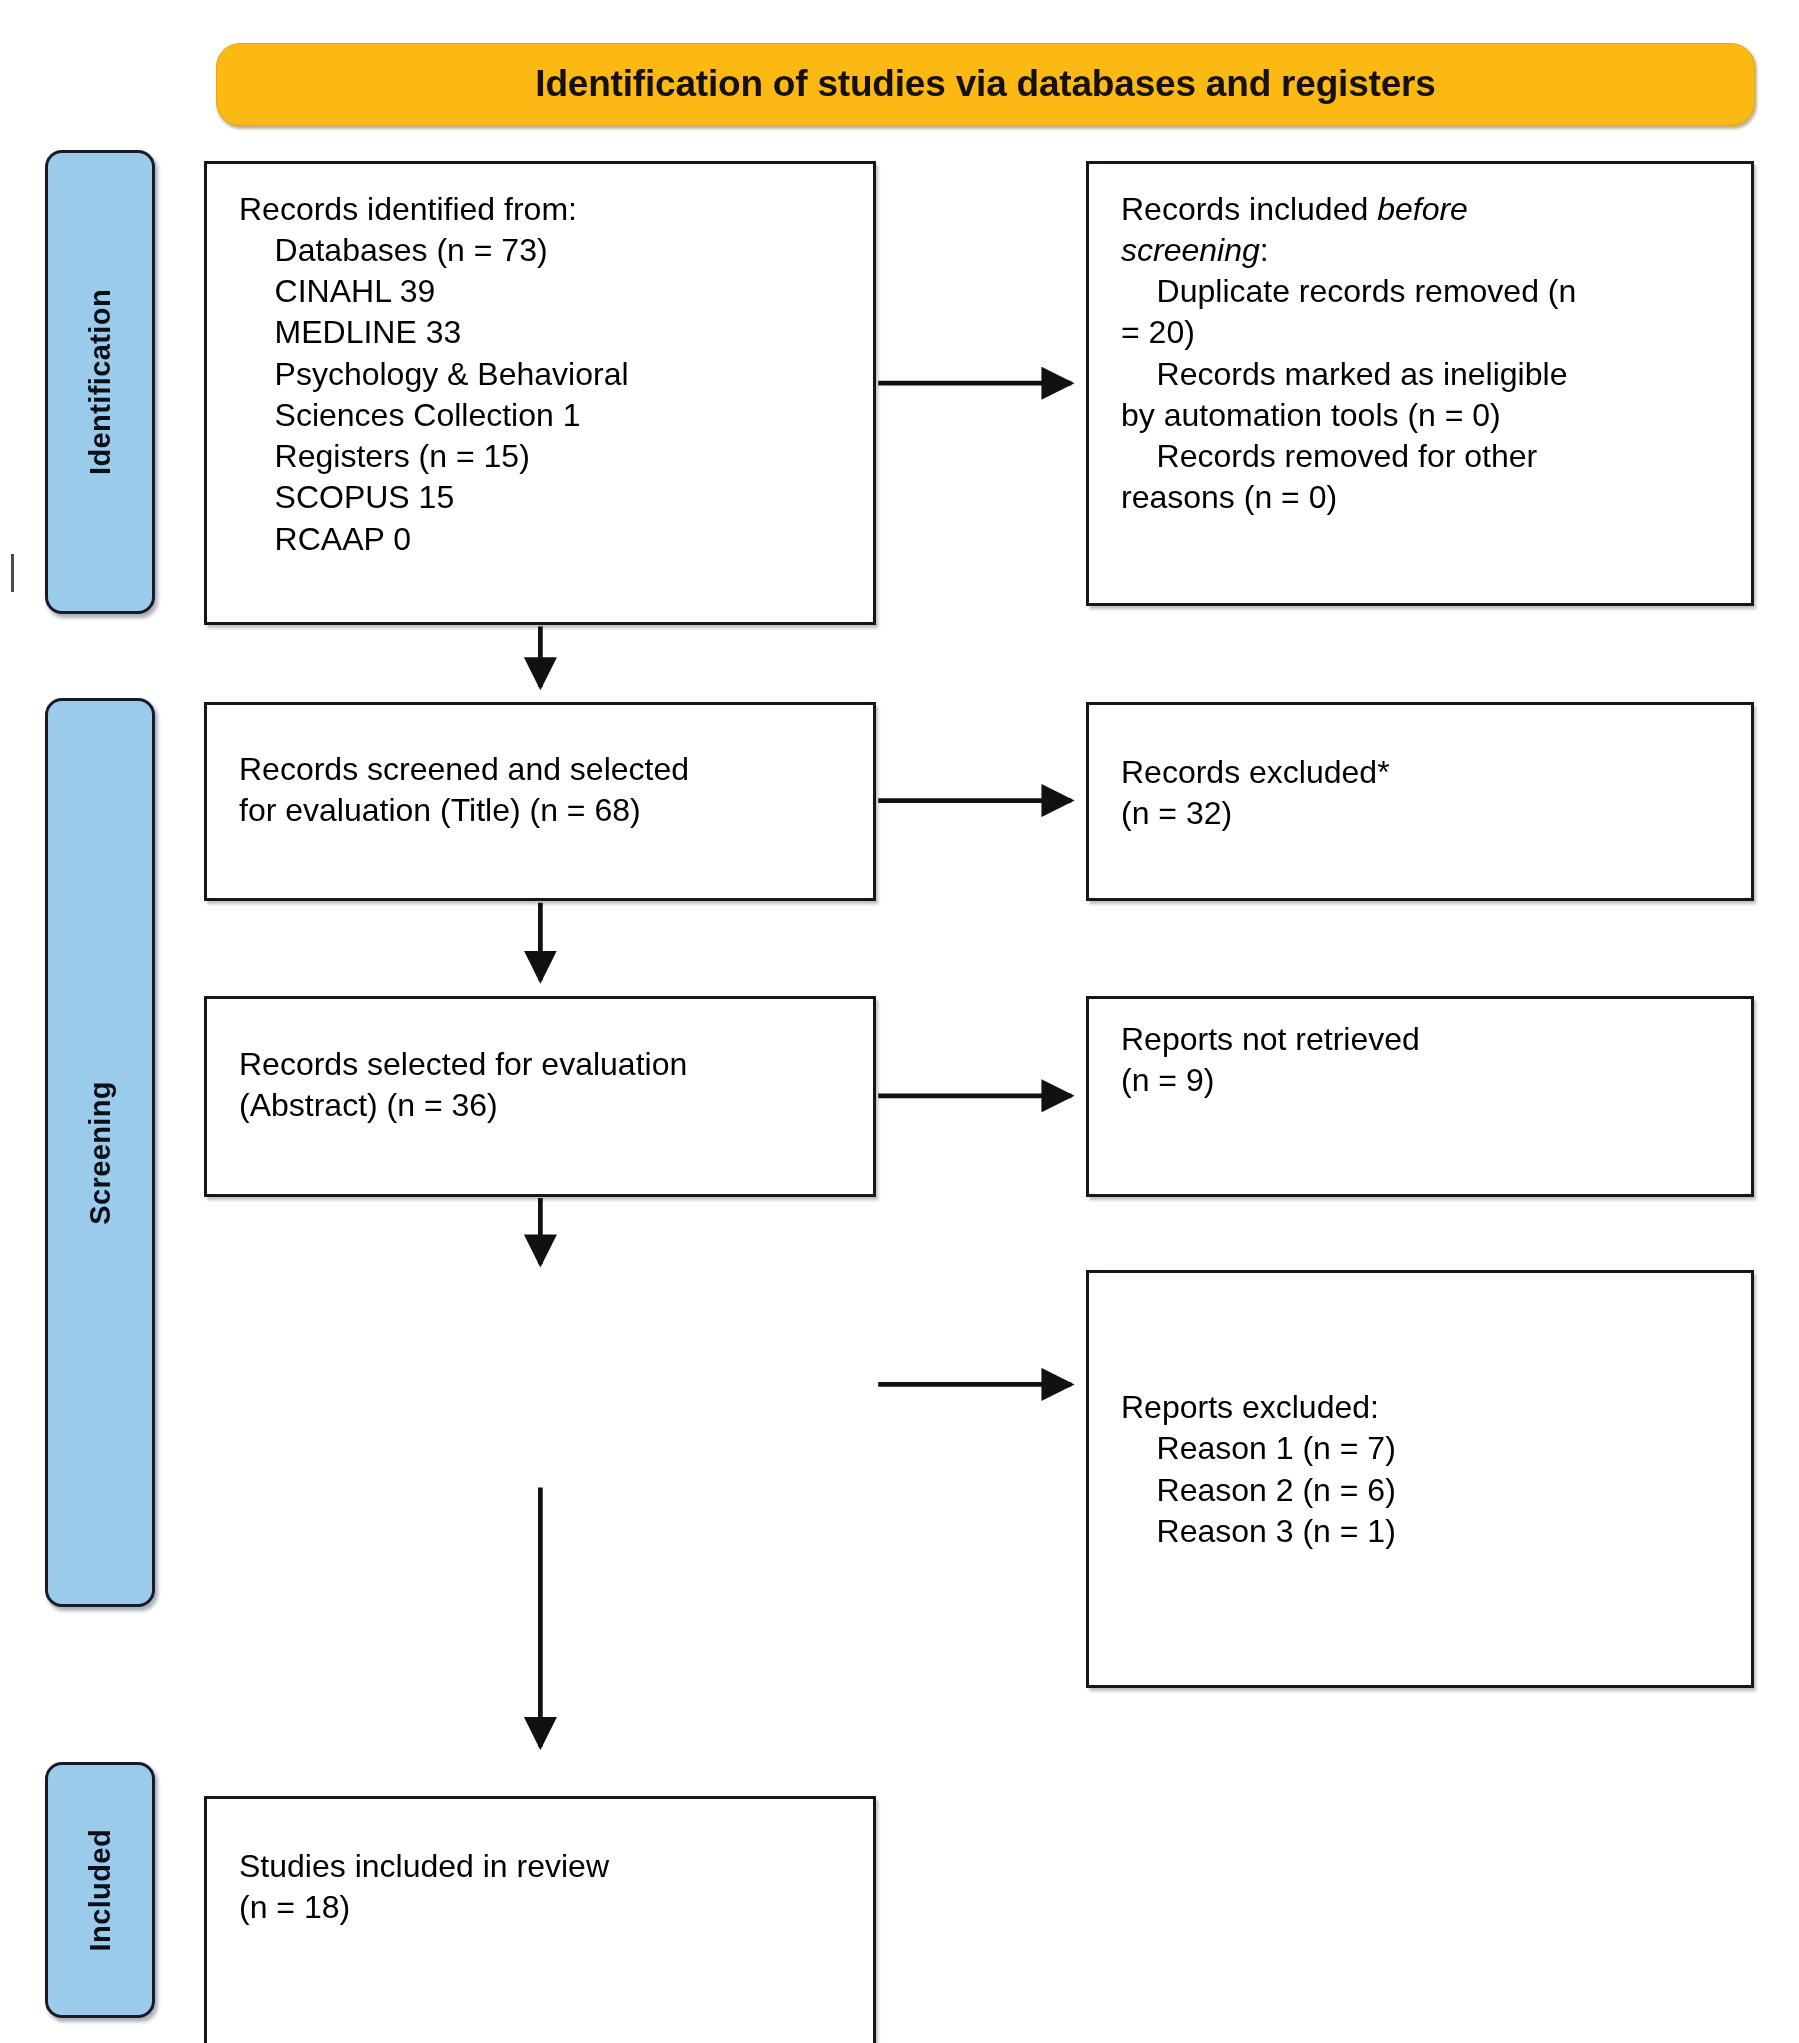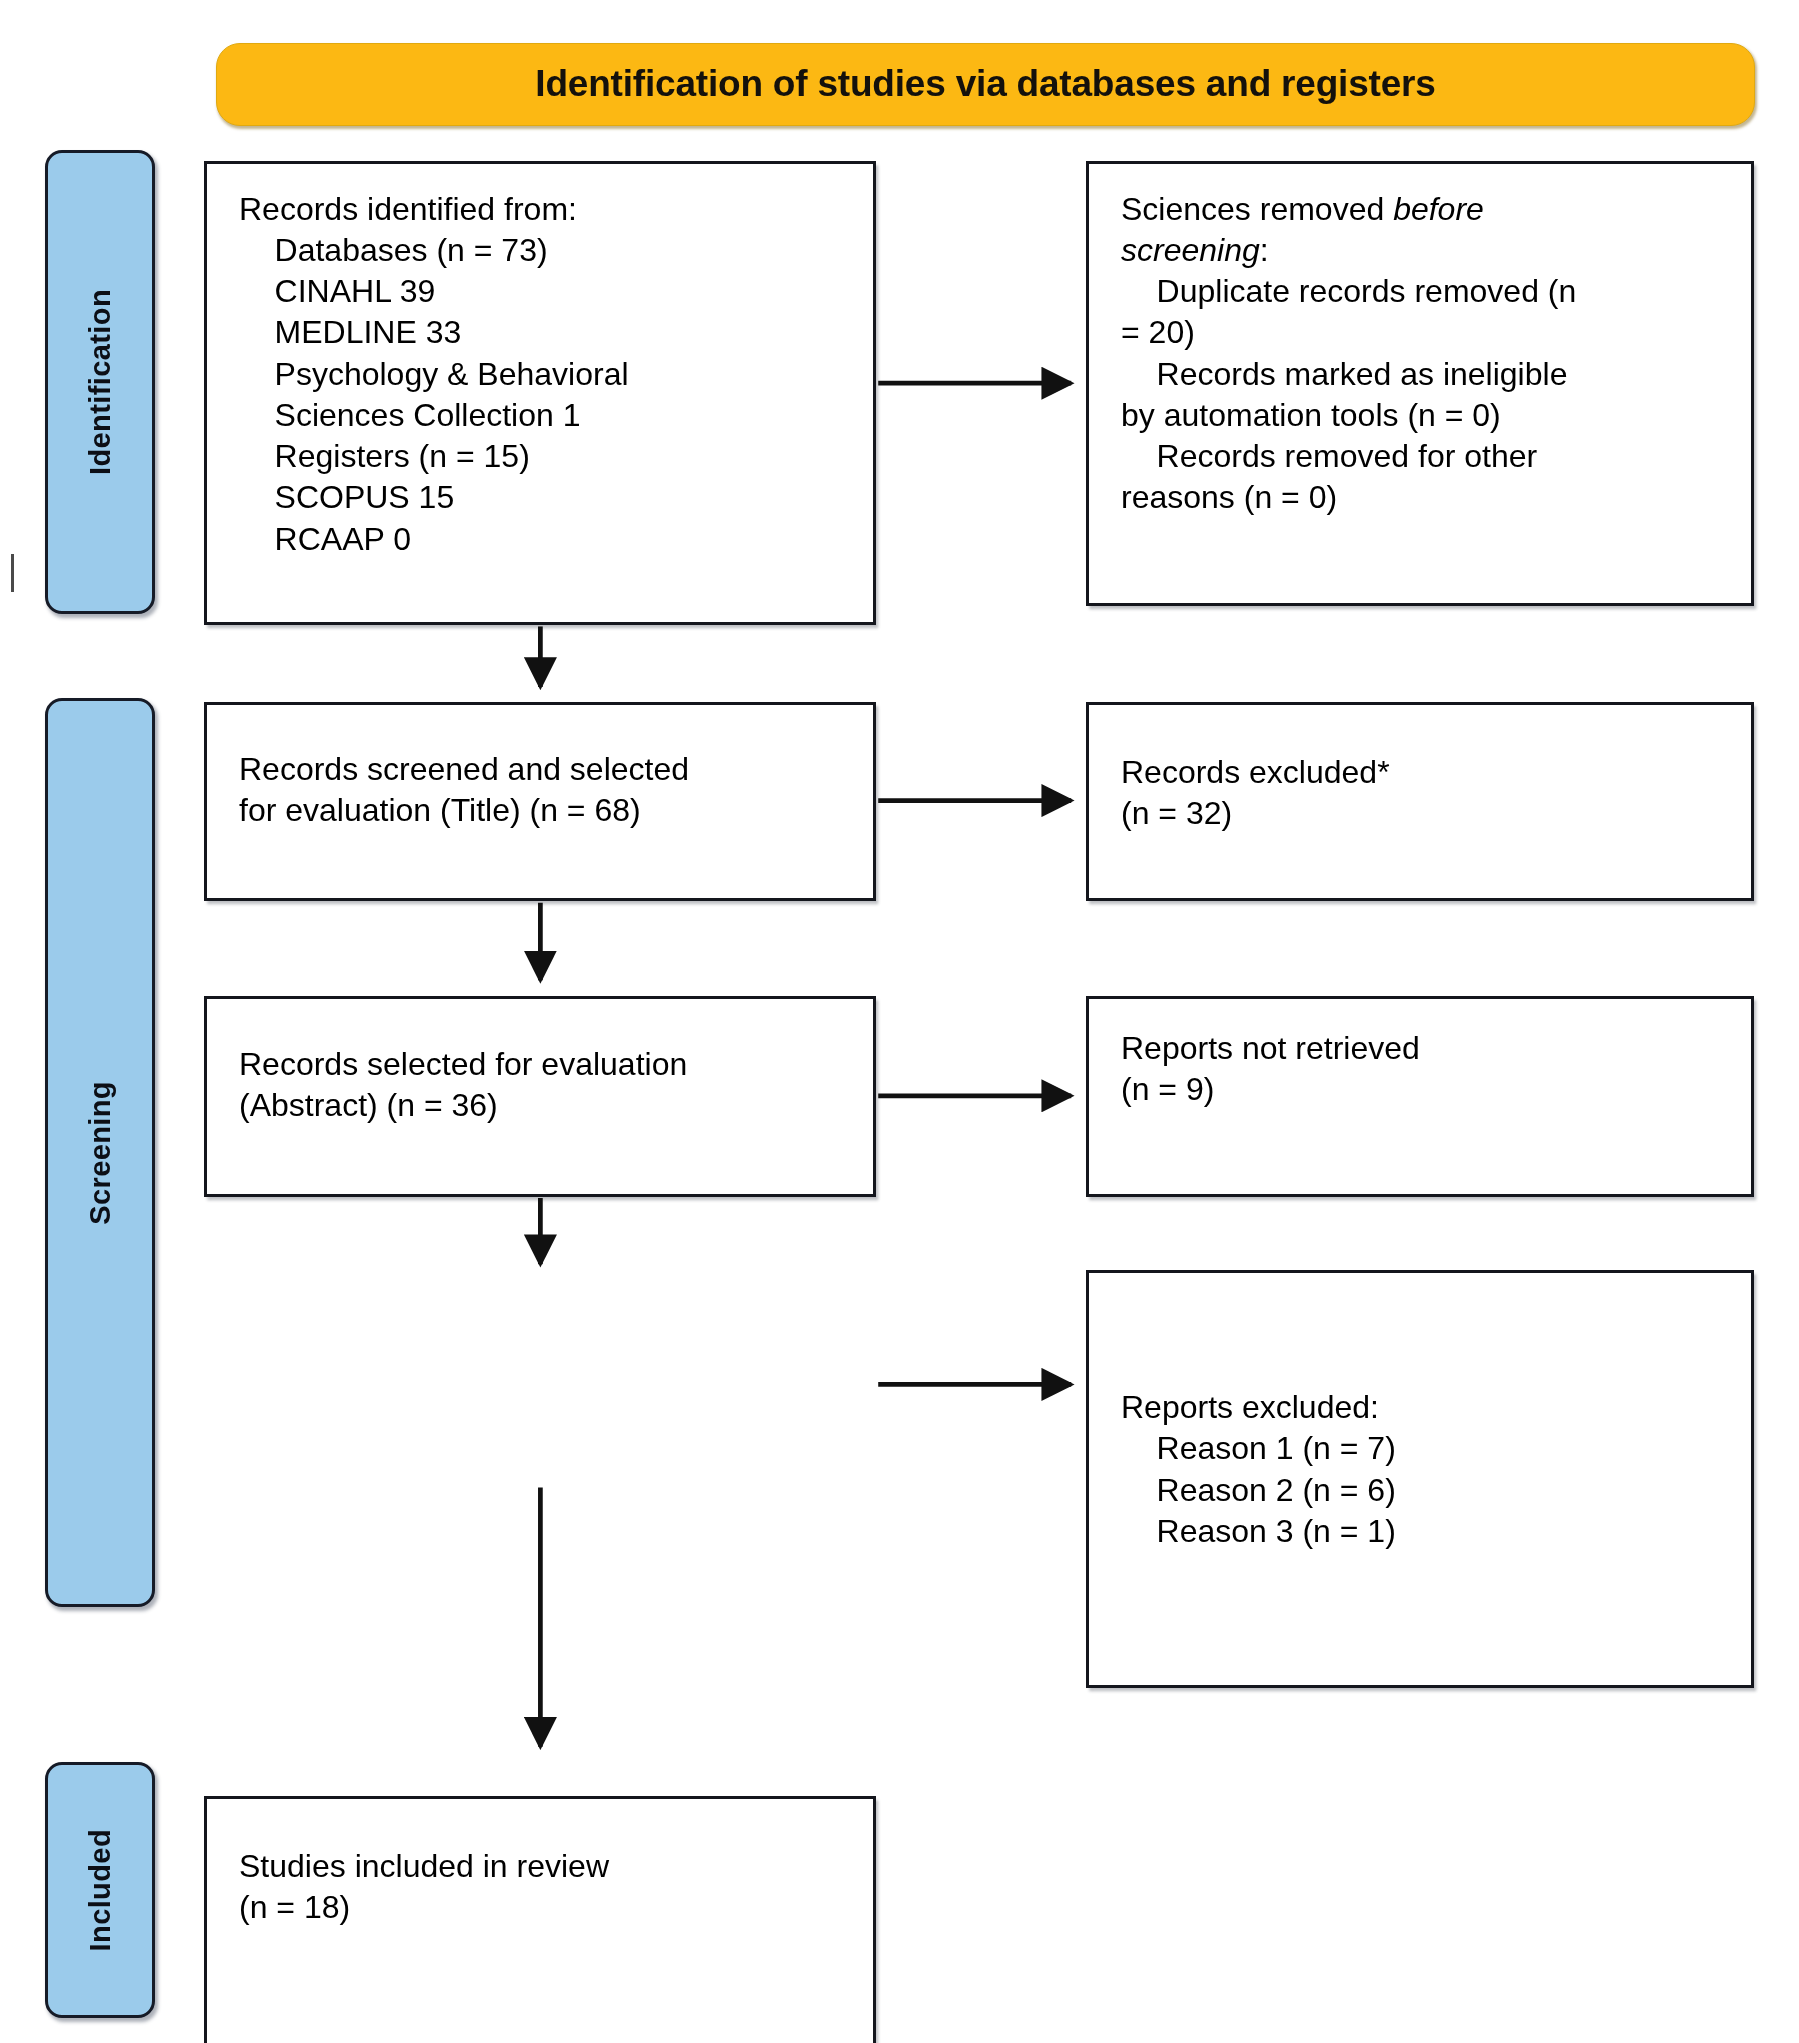--- a/index.html
+++ b/index.html
@@ -96,21 +96,21 @@
   #box-fulltext        { left: 204px;  top: 1279px; width: 672px;  height: 206px; }
   #box-reports-exc     { left: 1086px; top: 1270px; width: 668px;  height: 418px; }
   #box-included        { left: 204px;  top: 1762px; width: 672px;  height: 256px; }
 
   #box-reports-exc { padding-top: 114px; }
   #box-included    { padding-top: 47px; margin-top: 34px;  }
   #box-fulltext    { padding-top: 51px;  }
   #box-screened-title { padding-top: 44px; }
   #box-screened-abs   { padding-top: 45px; }
   #box-excluded-title { padding-top: 47px; }
-  #box-not-retrieved  { padding-top: 29px; }
+  #box-not-retrieved  { padding-top: 20px; }
 
   
   #connectors {
     position: absolute;
     left: 0; top: 0;
     width: 1799px;
     height: 2043px;
     pointer-events: none;
   }
 
@@ -151,21 +151,21 @@
     CINAHL 39
     MEDLINE 33
     Psychology &amp; Behavioral
     Sciences Collection 1
     Registers (n = 15)
     SCOPUS 15
     RCAAP 0</div>
   </div>
 
   <div class="box" id="box-removed">
-    <div class="box-text"><span>Sciences removed </span><em>before</em><br><em>screening</em><span>:</span><span>
+    <div class="box-text"><span>Records included </span><em>before</em><br><em>screening</em><span>:</span><span>
     Duplicate records removed (n
 = 20)
     Records marked as ineligible
 by automation tools (n = 0)
     Records removed for other
 reasons (n = 0)</span></div>
   </div>
 
   <div class="box" id="box-screened-title">
     <div class="box-text">Records screened and selected

